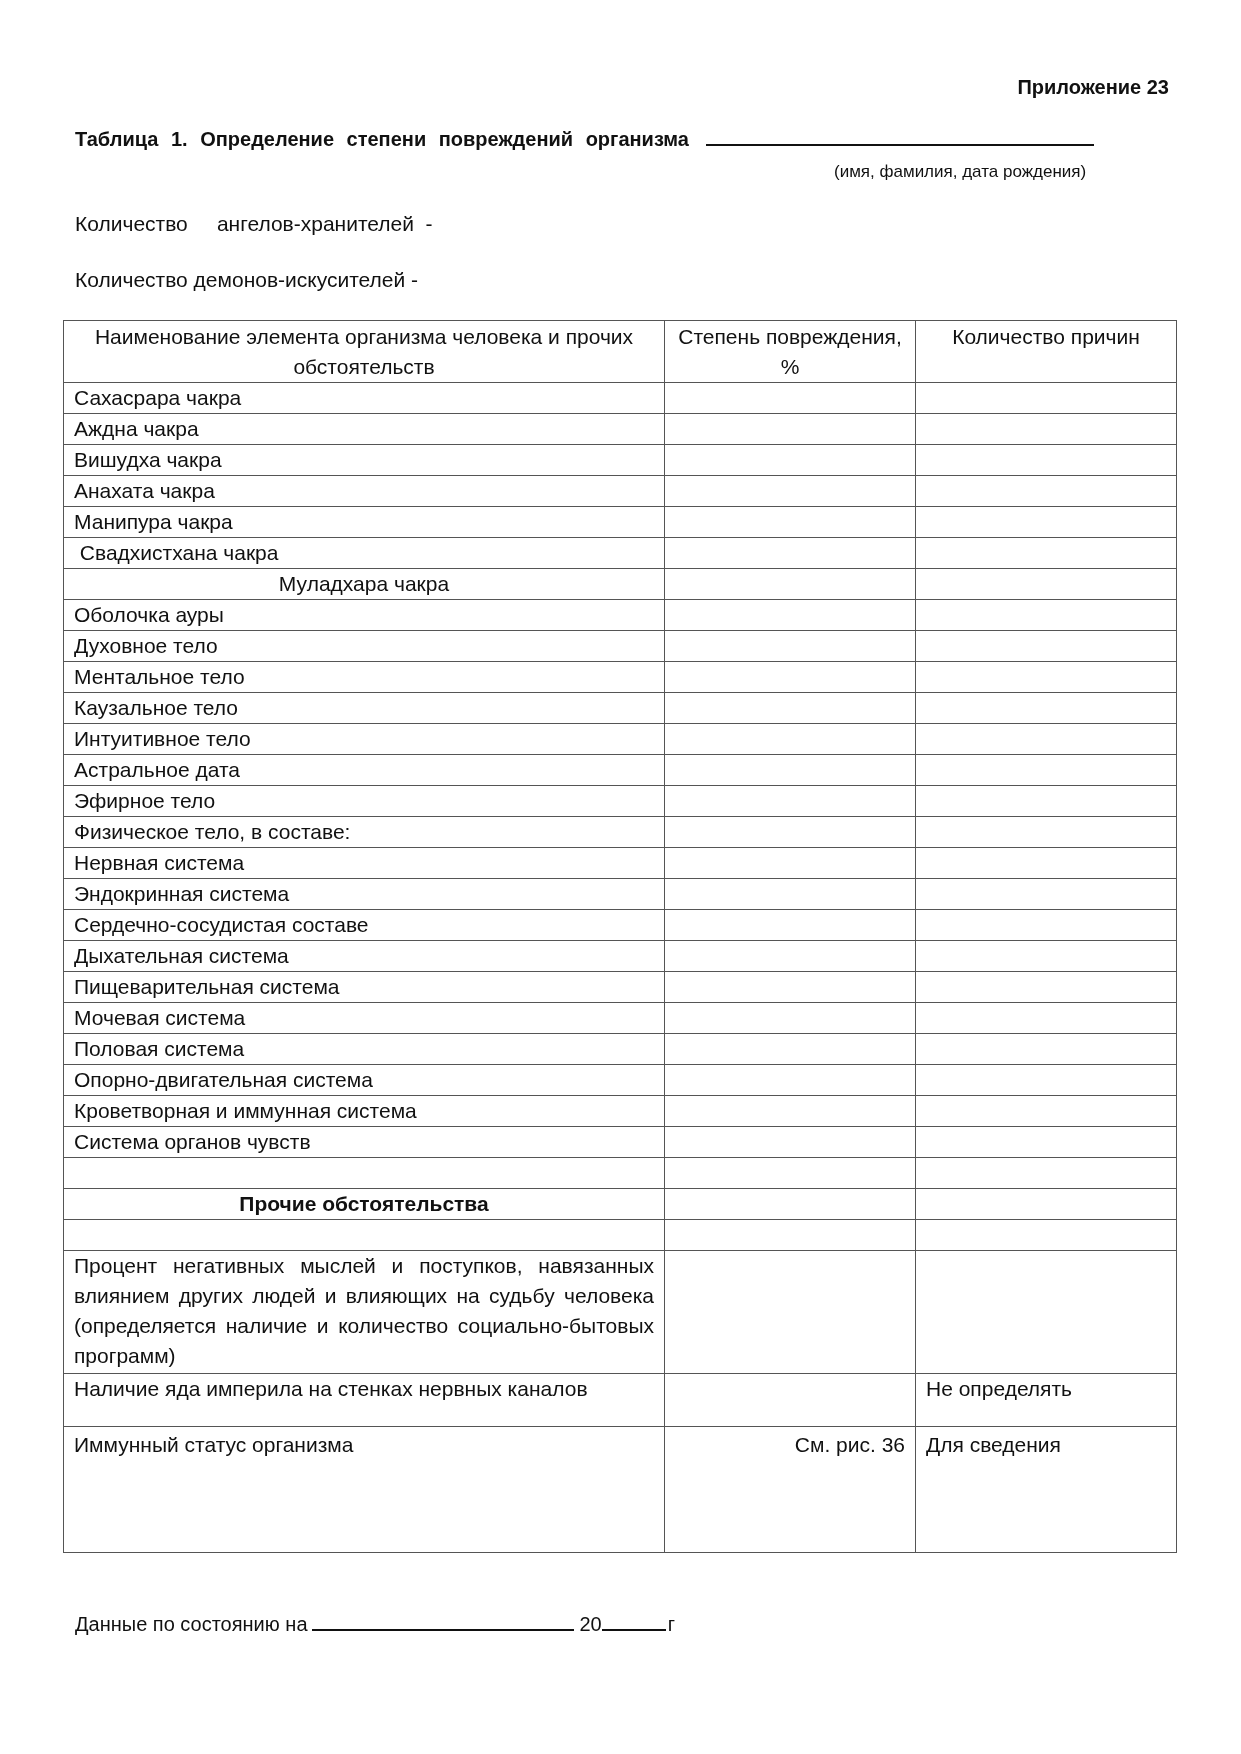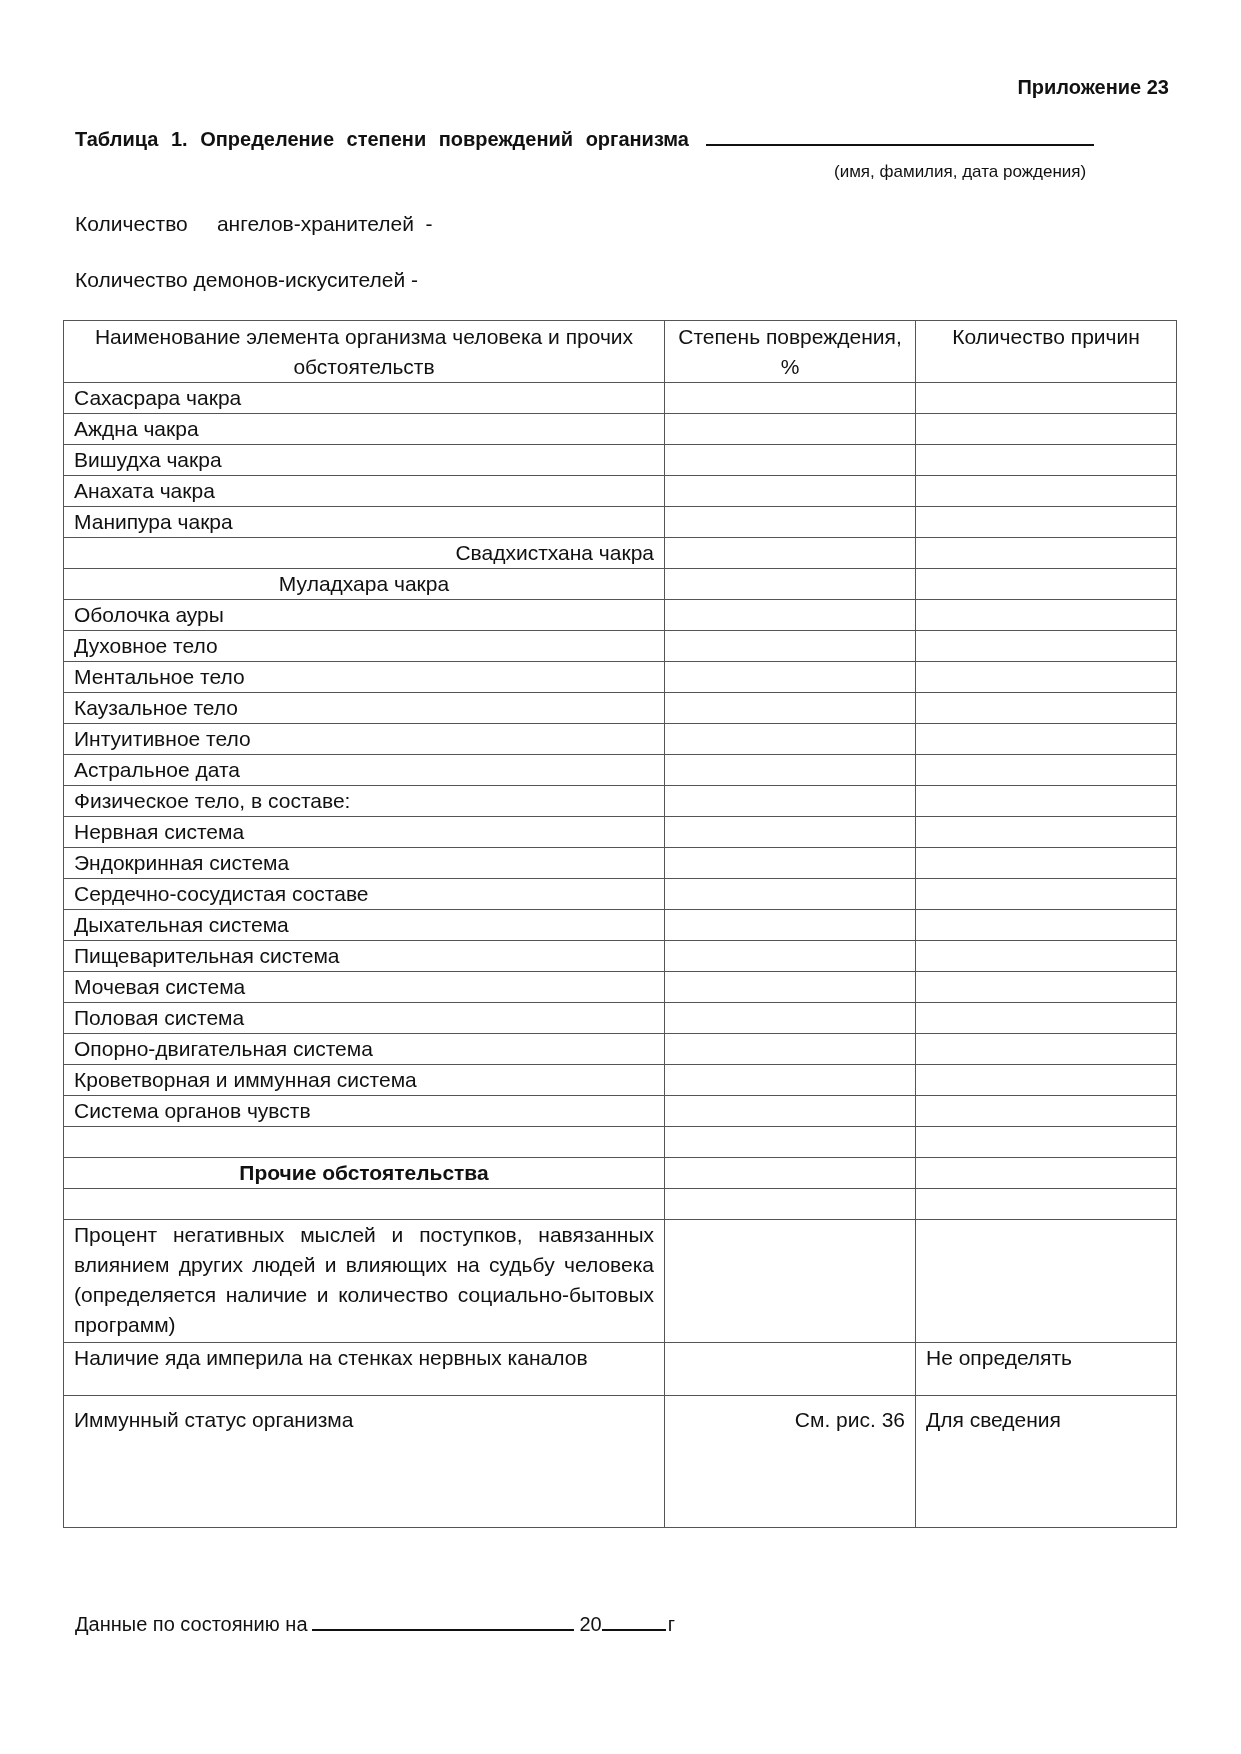--- a/index.html
+++ b/index.html
@@ -33,21 +33,21 @@
     }
     table.main th { text-align: center; line-height: 30px; height: 60px; padding-top: 1px; }
     col.c1 { width: 601px; }
     col.c2 { width: 251px; }
     col.c3 { width: 261px; }
     tr.r td { height: 30px; line-height: 30px; }
     tr.section td.name { text-align: center; font-weight: bold; }
     tr.long td { height: 122px; }
     tr.long td.name { text-align: justify; line-height: 30px; }
     tr.nal td { height: 52px; }
-    tr.imm td { height: 121px; padding-top: 10px; line-height: 28px; }
+    tr.imm td { height: 121px; padding-top: 4px; line-height: 28px; }
     .footer-line {
       position: absolute; left: 75px; top: 1611px; font-size: 20px; white-space: nowrap;
     }
     .footer-line .u1 { display: inline-block; width: 262px; border-bottom: 2px solid #111; height: 18px; margin: 0 6px 0 4px; }
     .footer-line .u2 { display: inline-block; width: 64px; border-bottom: 2px solid #111; height: 18px; margin: 0 2px 0 0; }
   </style>
 </head>
 <body>
 
 <div class="appendix">Приложение 23</div>
@@ -94,21 +94,21 @@
         <td class="name" style="white-space: pre;">Анахата чакра</td>
         <td class="degree" style="white-space: normal;"></td>
         <td class="causes" style="white-space: normal;"></td>
       </tr>
       <tr class="r">
         <td class="name" style="white-space: pre;">Манипура чакра</td>
         <td class="degree" style="white-space: normal;"></td>
         <td class="causes" style="white-space: normal;"></td>
       </tr>
       <tr class="r">
-        <td class="name" style="white-space: pre; text-align: right;"> Свадхистхана чакра</td>
+        <td class="name" style="white-space: pre;"> Свадхистхана чакра</td>
         <td class="degree" style="white-space: normal;"></td>
         <td class="causes" style="white-space: normal;"></td>
       </tr>
       <tr class="r">
         <td class="name" style="white-space: pre; text-align: center;">Муладхара чакра</td>
         <td class="degree" style="white-space: normal;"></td>
         <td class="causes" style="white-space: normal;"></td>
       </tr>
       <tr class="r">
         <td class="name" style="white-space: pre;">Оболочка ауры</td>
@@ -130,20 +130,25 @@
         <td class="degree" style="white-space: normal;"></td>
         <td class="causes" style="white-space: normal;"></td>
       </tr>
       <tr class="r">
         <td class="name" style="white-space: pre;">Интуитивное тело</td>
         <td class="degree" style="white-space: normal;"></td>
         <td class="causes" style="white-space: normal;"></td>
       </tr>
       <tr class="r">
         <td class="name" style="white-space: pre;">Астральное дата</td>
+        <td class="degree" style="white-space: normal;"></td>
+        <td class="causes" style="white-space: normal;"></td>
+      </tr>
+      <tr class="r">
+        <td class="name" style="white-space: pre;">Эфирное тело</td>
         <td class="degree" style="white-space: normal;"></td>
         <td class="causes" style="white-space: normal;"></td>
       </tr>
       <tr class="r">
         <td class="name" style="white-space: pre;">Физическое тело, в составе:</td>
         <td class="degree" style="white-space: normal;"></td>
         <td class="causes" style="white-space: normal;"></td>
       </tr>
       <tr class="r">
         <td class="name" style="white-space: pre;">Нервная система</td>

